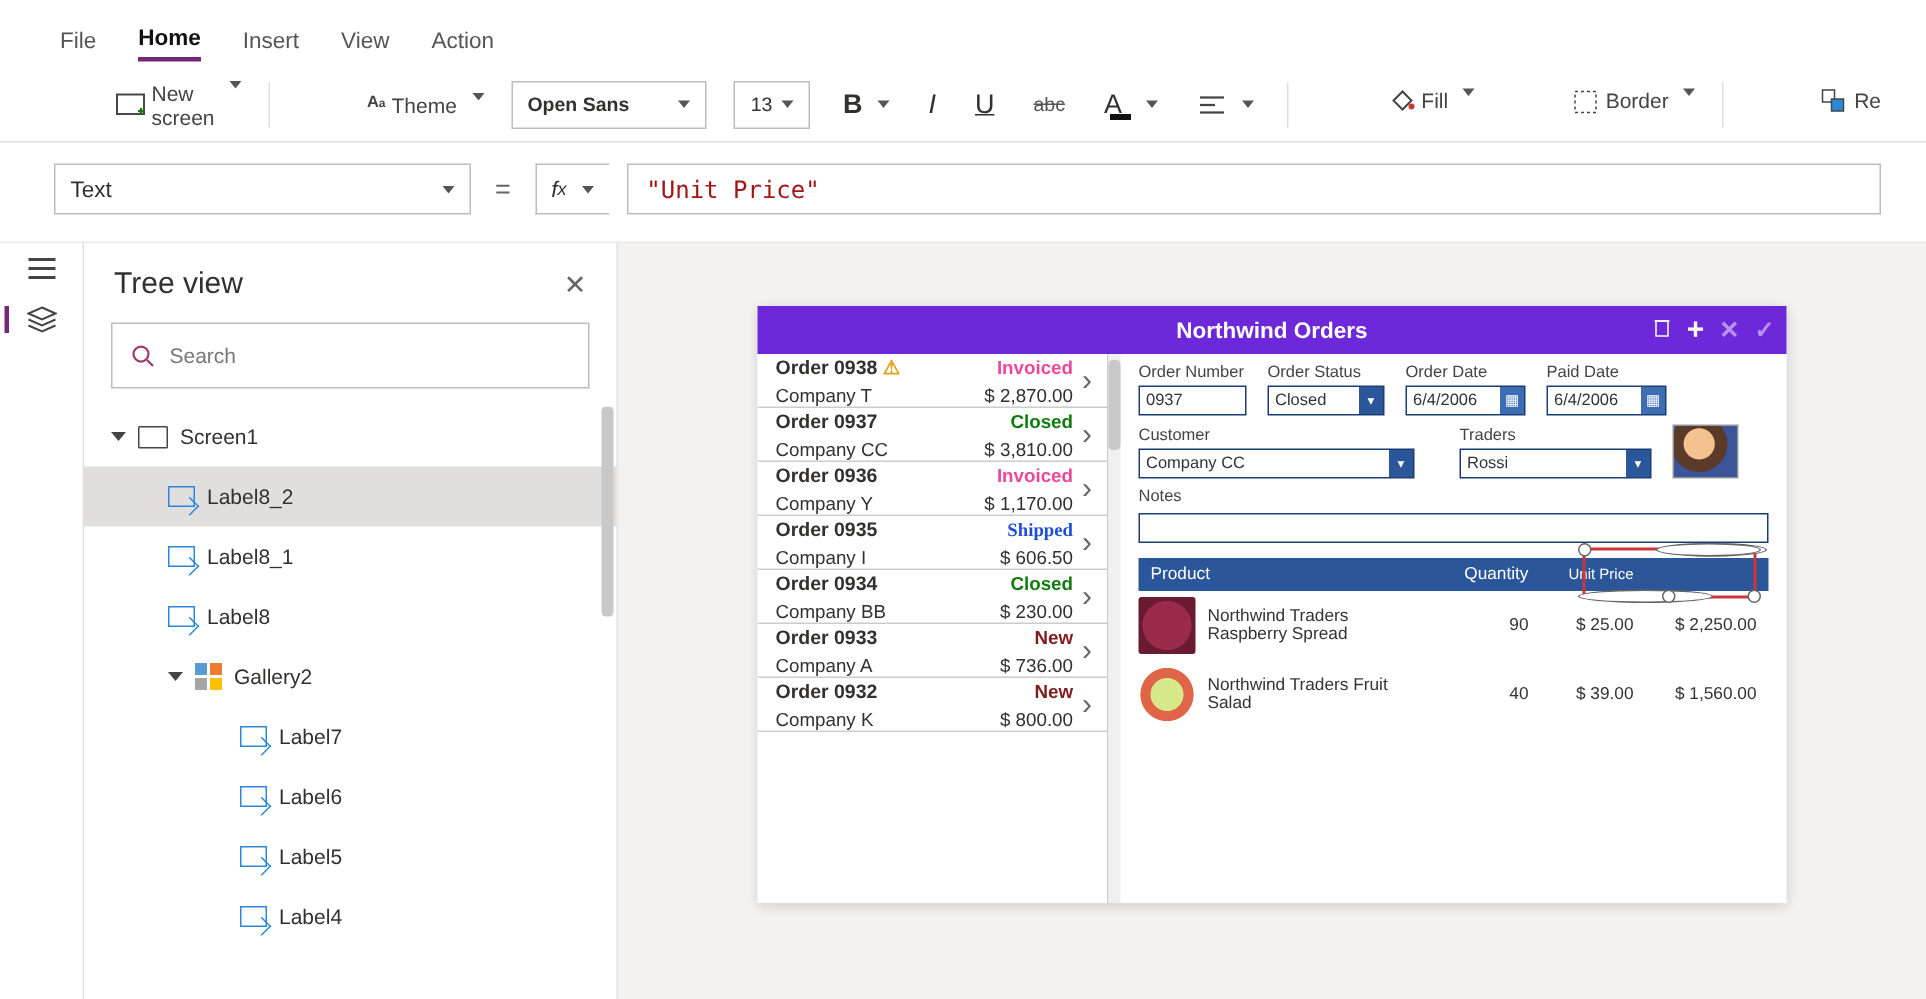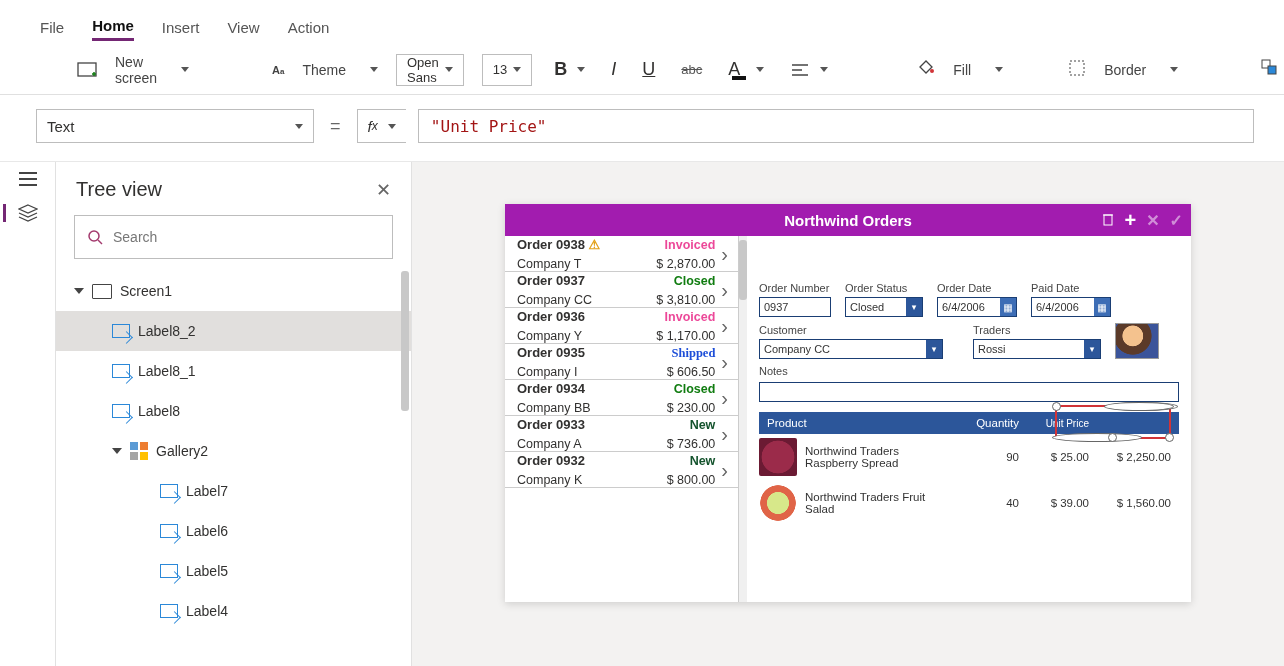--- a/index.html
+++ b/index.html
@@ -5,23 +5,23 @@
 * { box-sizing: border-box; margin: 0; padding: 0; }
 body { font-family: "Segoe UI", Arial, sans-serif; font-size: 13px; color: #323130; background: #fff; width: 1284px; height: 666px; overflow: hidden; }
 
 
 .menu-bar { display: flex; align-items: center; padding: 17px 30px 4px 40px; gap: 28px; font-size: 15px; color: #555; }
 .menu-bar span[data-active="true"] { font-weight: 700; color: #111; border-bottom: 3px solid #742774; padding-bottom: 4px; }
 .menu-bar span { cursor: pointer; padding-bottom: 4px; }
 
 
 .ribbon { display: flex; align-items: center; padding: 10px 30px; gap: 18px; border-bottom: 1px solid #e0e0e0; height: 50px; }
-.rb-group { display: flex; align-items: center; gap: 18px; font-size: 14px; color: #444; padding-left: 47px; }
+.rb-group { display: flex; gap: 4px; font-size: 14px; color: #444; padding-left: 47px; }
 .rb-sel { border: 1px solid #bdbdbd; background: #fff; padding: 4px 10px; display: flex; align-items: center; justify-content: space-between; height: 32px; }
-.rb-sel.font { width: 200px; }
+.rb-sel.font { width: 200px; font-weight: bold; }
 .rb-sel.size { width: 62px; }
 .chev { width:0; height:0; border-left:4px solid transparent; border-right:4px solid transparent; border-top:5px solid #555; display:inline-block; margin-left:6px; }
 .rb-btn { display:flex; align-items:center; gap:4px; padding:2px 4px; }
 .icon-box { display:inline-flex; align-items:center; justify-content:center; }
 .vdiv { width:1px; height:30px; background:#ddd; }
 
 
 .formula-row { display:flex; align-items:center; padding: 14px 30px 18px 36px; gap: 12px; border-bottom: 1px solid #e8e8e8; }
 .prop-sel { border:1px solid #bdbdbd; background:#fff; padding: 4px 10px; width: 278px; height: 34px; display:flex; align-items:center; justify-content:space-between; font-size:15px; }
 .eq { font-size:18px; color:#666; padding: 0 4px; }
@@ -45,34 +45,34 @@
 .ico-screen { width:20px; height:15px; border:1px solid #444; border-radius:1px; }
 .ico-label { width:18px; height:14px; border:1.5px solid #2b88d8; position:relative; }
 .ico-label::after{content:""; position:absolute; width:8px; height:8px; border-right:1.5px solid #2b88d8; border-top:1.5px solid #2b88d8; transform:rotate(45deg); bottom:-5px; right:-2px;}
 .ico-gallery { width:18px; height:18px; display:grid; grid-template-columns:1fr 1fr; grid-template-rows:1fr 1fr; gap:2px; }
 .ico-gallery span:nth-child(1){background:#5b9bd5;} .ico-gallery span:nth-child(2){background:#ed7d31;} .ico-gallery span:nth-child(3){background:#a5a5a5;} .ico-gallery span:nth-child(4){background:#ffc000;}
 .ico-image { width:20px; height:15px; border:1.5px solid #2b88d8; position:relative; }
 .ico-image::after{content:"";position:absolute;bottom:1px;left:2px;width:0;height:0;border-left:6px solid transparent;border-right:6px solid transparent;border-bottom:6px solid #2b88d8;}
 
 .canvas { flex:1; background:#f3f2f1; display:flex; align-items:flex-start; justify-content:center; padding:42px 30px; }
 .phone { width: 686px; height: 398px; background:#fff; box-shadow: 0 2px 8px rgba(0,0,0,.15); display:flex; flex-direction:column; }
-.phone-header { height:32px; background:#a21caf; color:#fff; display:flex; align-items:center; justify-content:center; position:relative; font-weight:700; font-size:15px; }
+.phone-header { height:32px; background:#6d28d9; color:#fff; display:flex; align-items:center; justify-content:center; position:relative; font-weight:700; font-size:15px; }
 .phone-header .icons { position:absolute; right:8px; display:flex; gap:10px; align-items:center; }
 .phone-body { display:flex; flex:1; overflow:hidden; }
 .orders-list { width: 234px; border-right:1px solid #ccc; display:flex; flex-direction:column; overflow:hidden; }
 .order-row { border-bottom:1px solid #ccc; padding: 6px 10px 4px 12px; display:flex; align-items:center; justify-content:space-between; height:36px; }
 .order-left { font-size:12.5px; line-height:1.45; }
 .order-left .onum { font-weight:700; font-size:13px; }
 .order-right { text-align:right; font-size:12.5px; line-height:1.45; }
 .order-arrow { color:#666; font-size:20px; margin-left:6px; }
-.status-Invoiced{color:#ec4899; font-weight:600;} .status-Closed{color:#107c10;font-weight:600;} .status-Shipped{color:#1d4ed8;font-weight:600;font-family:Liberation Serif, serif;} .status-New{color:#14532d;font-weight:600;}
+.status-Invoiced{color:#ec4899; font-weight:600;} .status-Closed{color:#107c10;font-weight:600;} .status-Shipped{color:#1d4ed8;font-weight:600;font-family:Liberation Serif, serif;} .status-New{color:#7f1d1d;font-weight:600;}
 .order-scroll { width:8px; background:#f0f0f0; position:relative; }
 .order-scroll::after{content:"";position:absolute;left:0;top:4px;width:100%;height:60px;background:#c8c8c8;border-radius:3px;}
 
-.details { flex:1; padding: 6px 12px; font-size:11.5px; color:#333; position:relative;margin-top:40px; }
+.details { flex:1; padding: 6px 12px; font-size:11.5px; color:#333; position:relative; }
 .drow { display:flex; gap: 14px; margin-bottom: 6px; }
 .dfield { display:flex; flex-direction:column; gap:2px; }
 .dfield label { font-size:11px; color:#444; margin-bottom:1px; }
 .dinp { border:1px solid #1a3e74; height:20px; width:90px; padding:1px 4px; font-size:11px; display:flex; align-items:center; justify-content:space-between; background:#fff; }
 .dinp.date { width:80px; }
 .dinp .drop-btn{ width:16px; height:18px; background:#2c569a; color:#fff; display:flex; align-items:center; justify-content:center; font-size:9px; margin-right:-4px; }
 .dinp .cal-btn{ width:16px; height:18px; background:#3d6db5; color:#fff; display:flex;align-items:center;justify-content:center; font-size:10px; margin-right:-4px;}
 .dinp.plain { border:1px solid #1a3e74; width:72px; }
 .dinp.wide { width:184px; }
 .dinp.mid { width:128px; }

